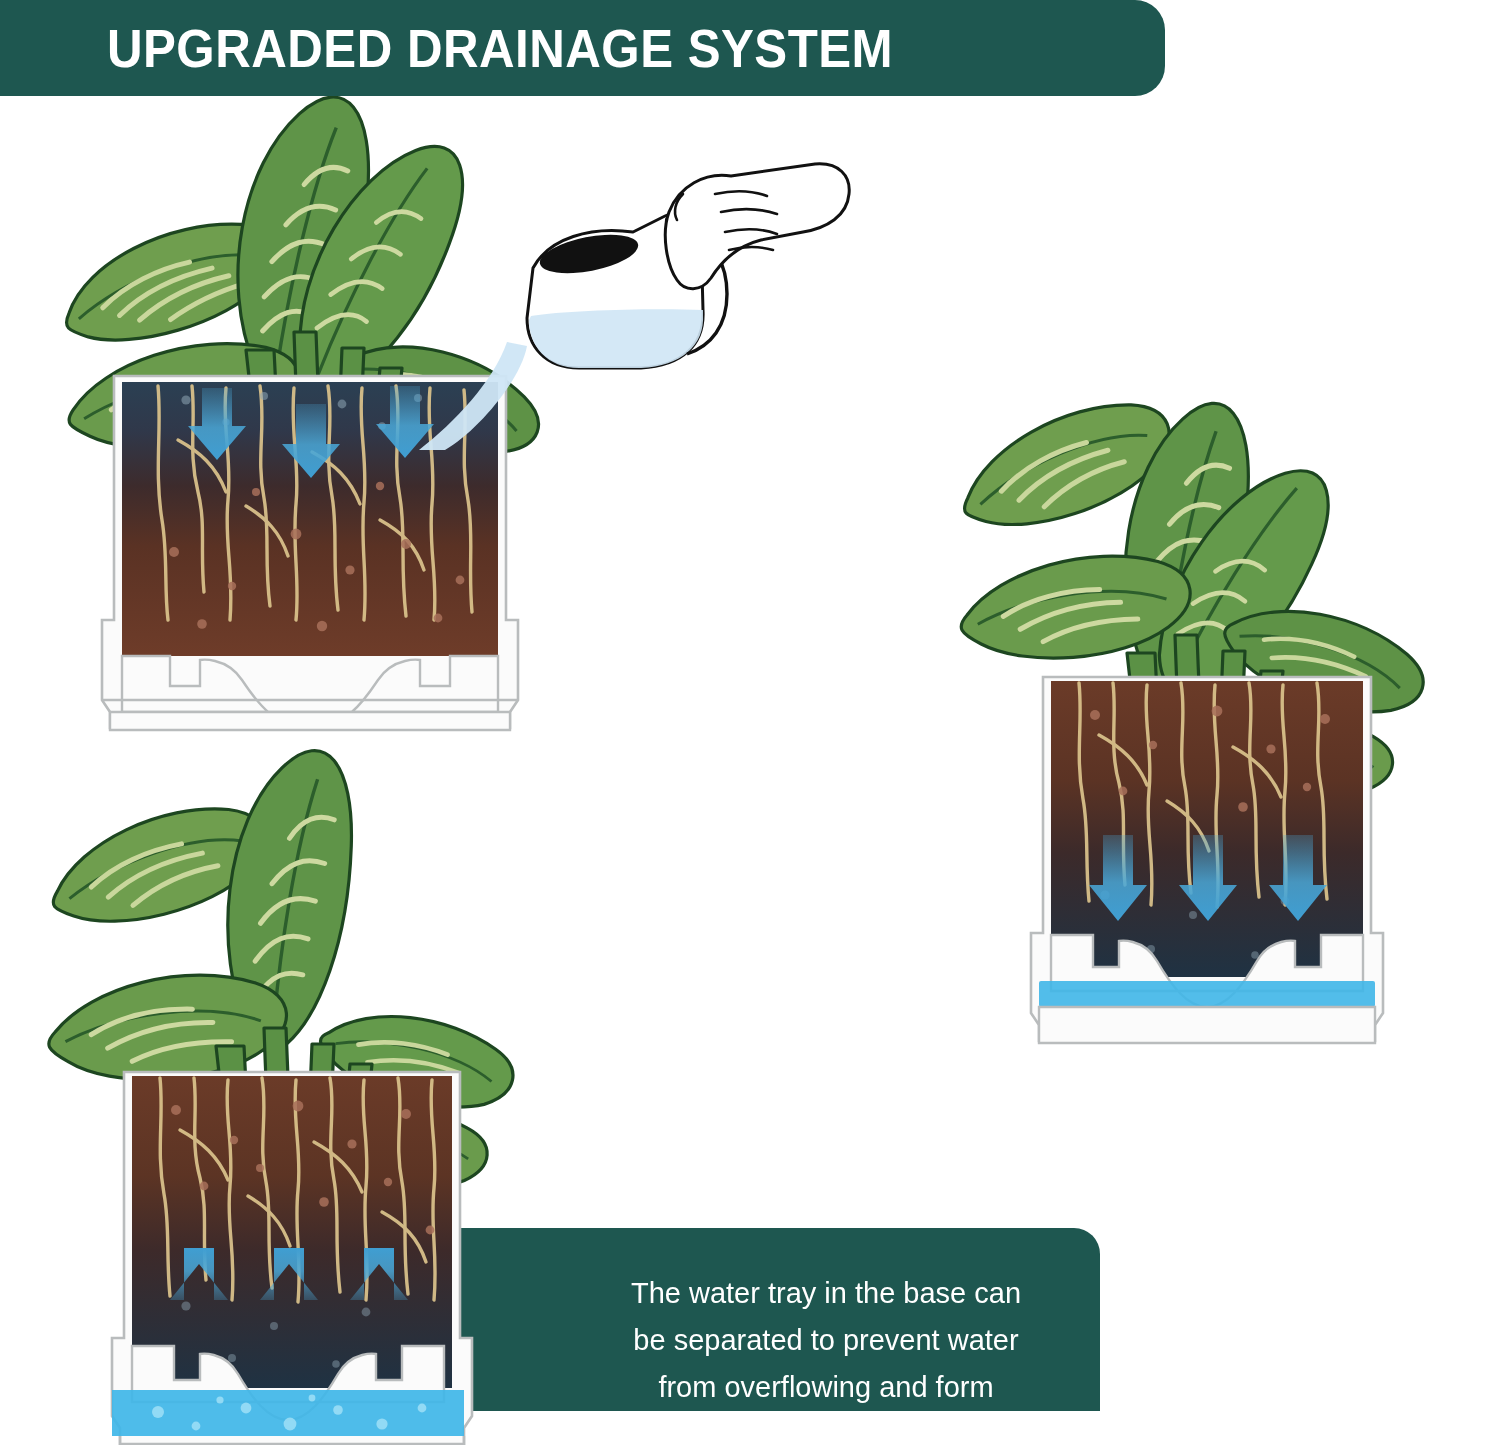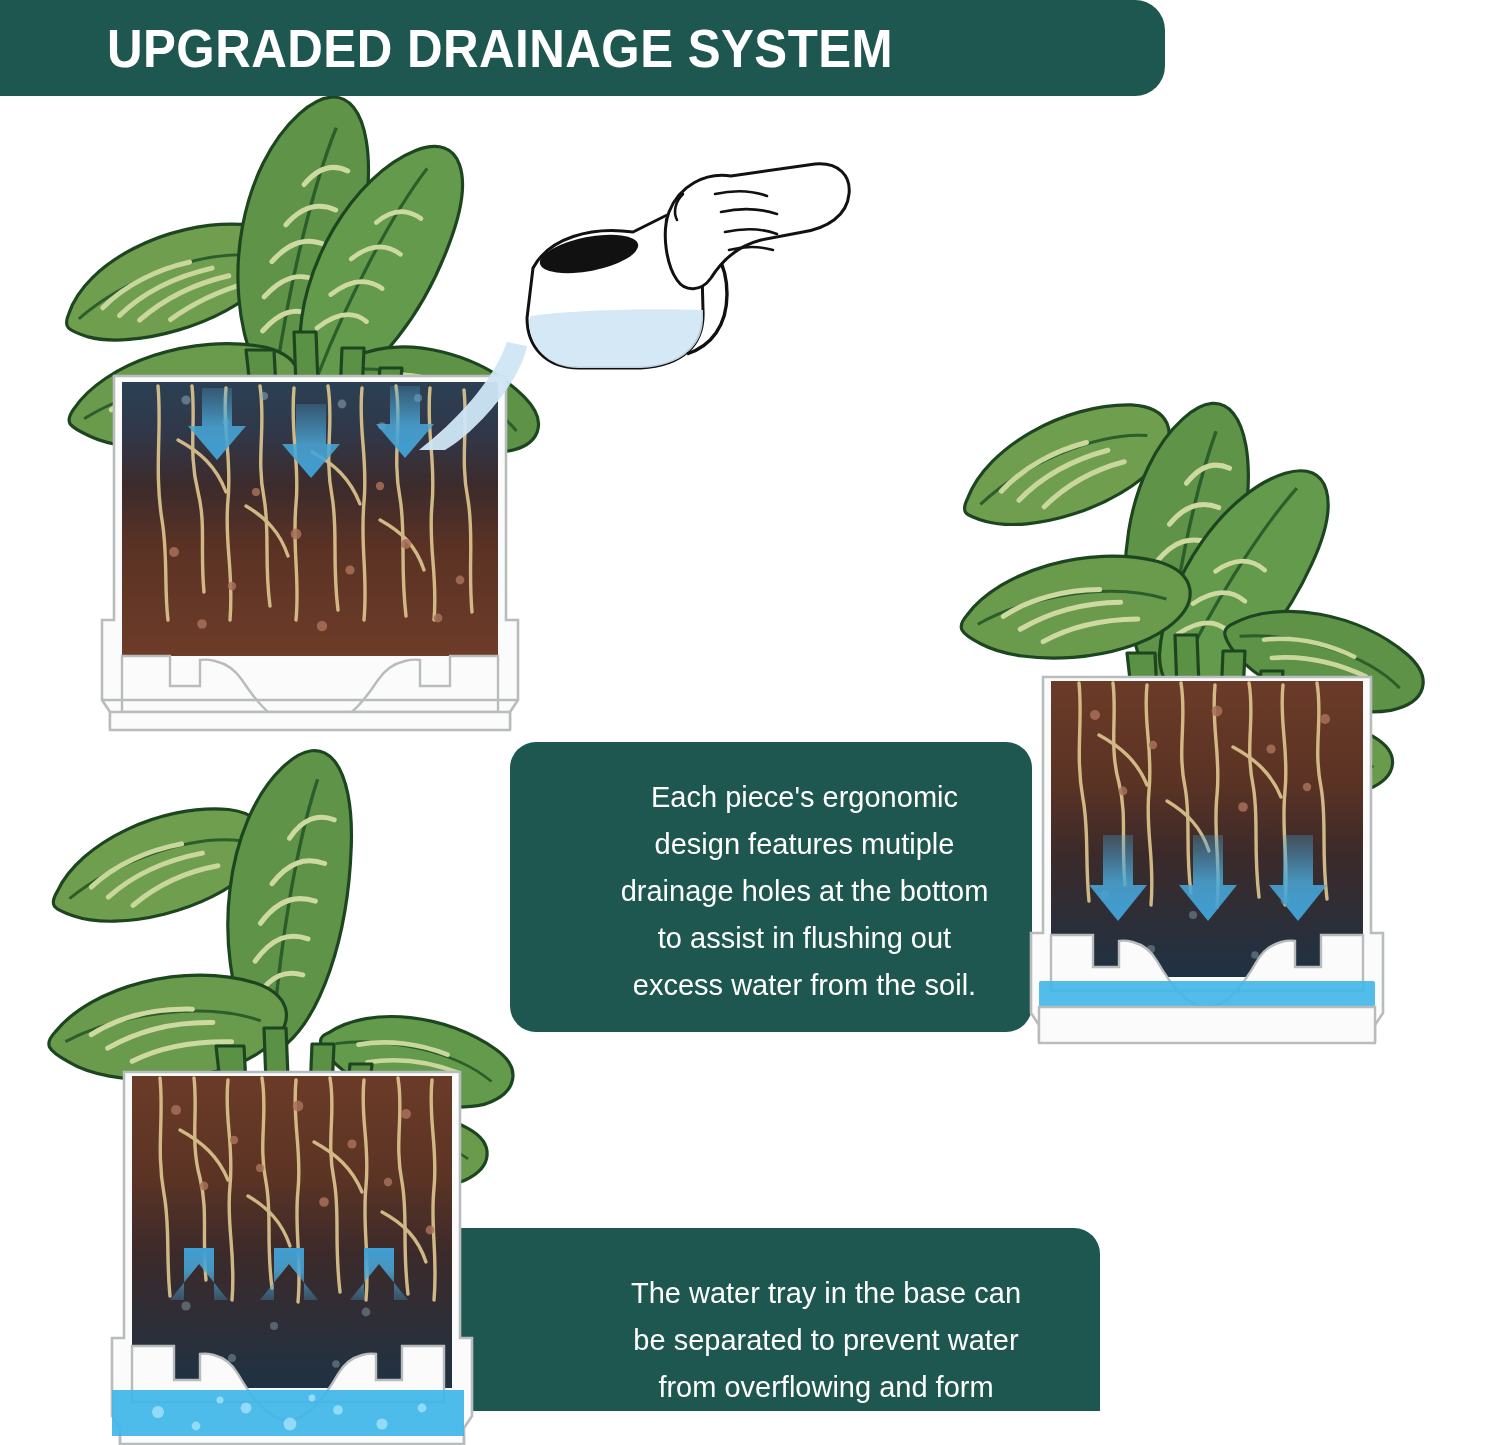--- a/index.html
+++ b/index.html
@@ -225,27 +225,20 @@
           <path d="M200,44 C218,40 236,40 252,46"></path>
           <path d="M206,62 C224,58 244,58 262,64"></path>
           <path d="M210,82 C228,78 246,78 262,84"></path>
           <path d="M214,100 C230,96 244,96 258,100"></path>
           <path d="M168,44 C160,52 158,62 162,70"></path>
         </g>
       </g>
     </svg>
   </div>
 
-  <div class="callout" id="callout-1">
-    <p>Each piece's ergonomic
-design features mutiple
-drainage holes at the bottom
-to assist in flushing out
-excess water from the soil.</p>
-  </div>
 
   <div class="illus" id="plant-mid-right">
     <svg viewBox="0 0 500 640" xmlns="http://www.w3.org/2000/svg">
       <defs>
         <linearGradient id="soilB" x1="0" y1="0" x2="0" y2="1">
           <stop offset="0%" stop-color="#6b3b28"></stop>
           <stop offset="34%" stop-color="#5b3324"></stop>
           <stop offset="58%" stop-color="#3c2a2a"></stop>
           <stop offset="100%" stop-color="#1f3243"></stop>
         </linearGradient>

